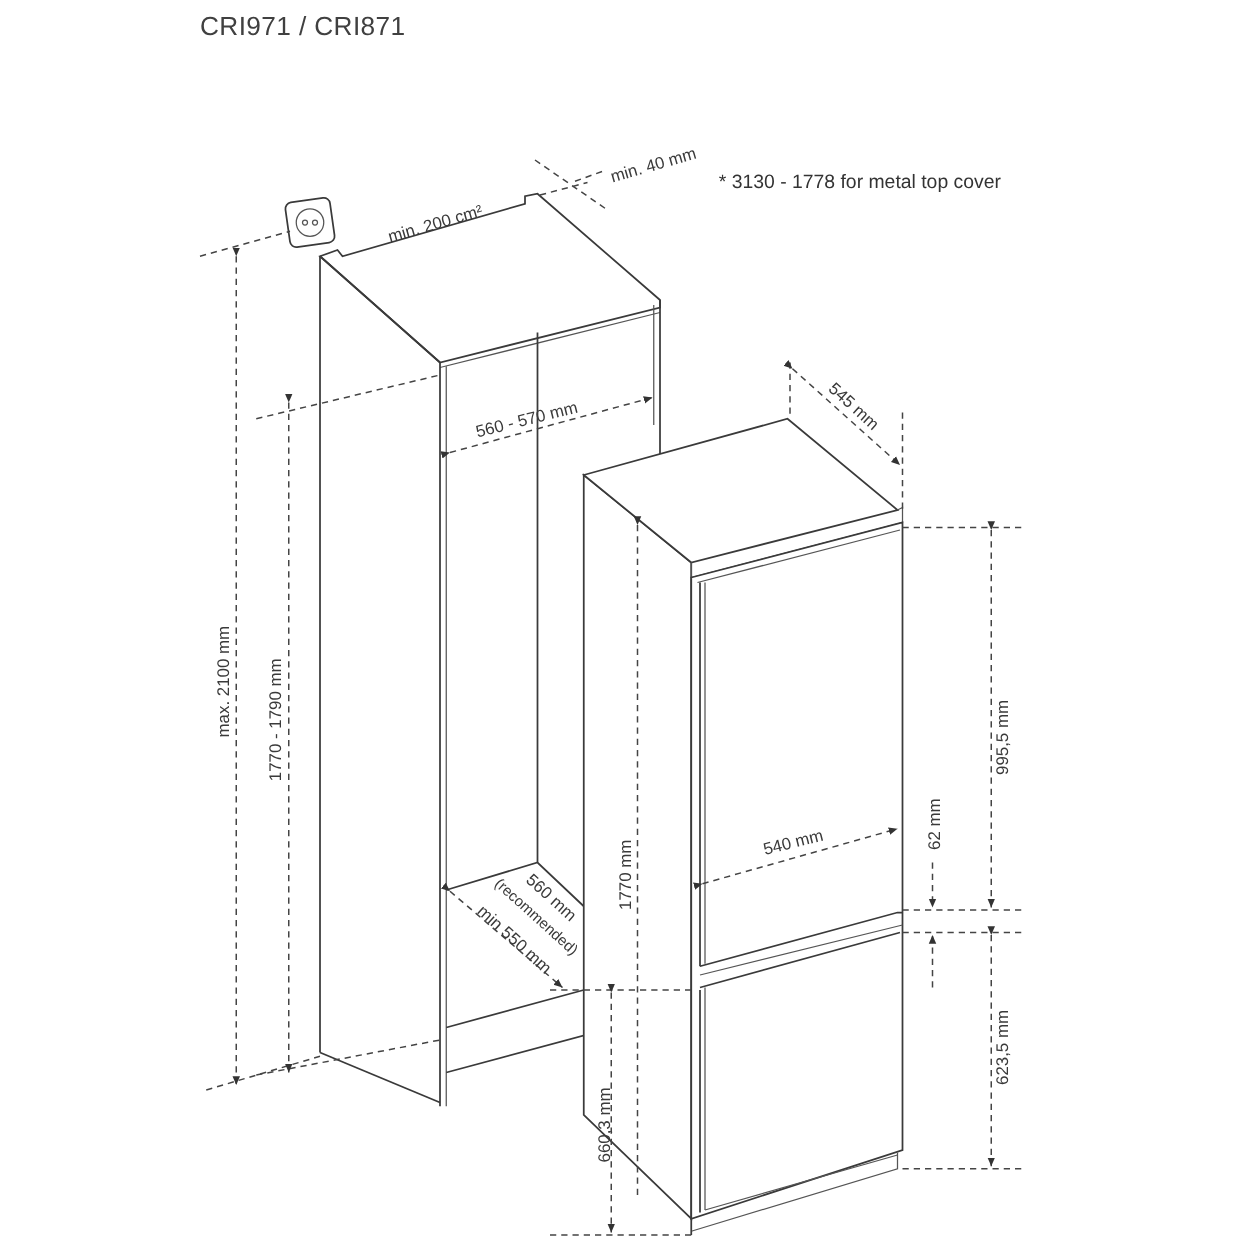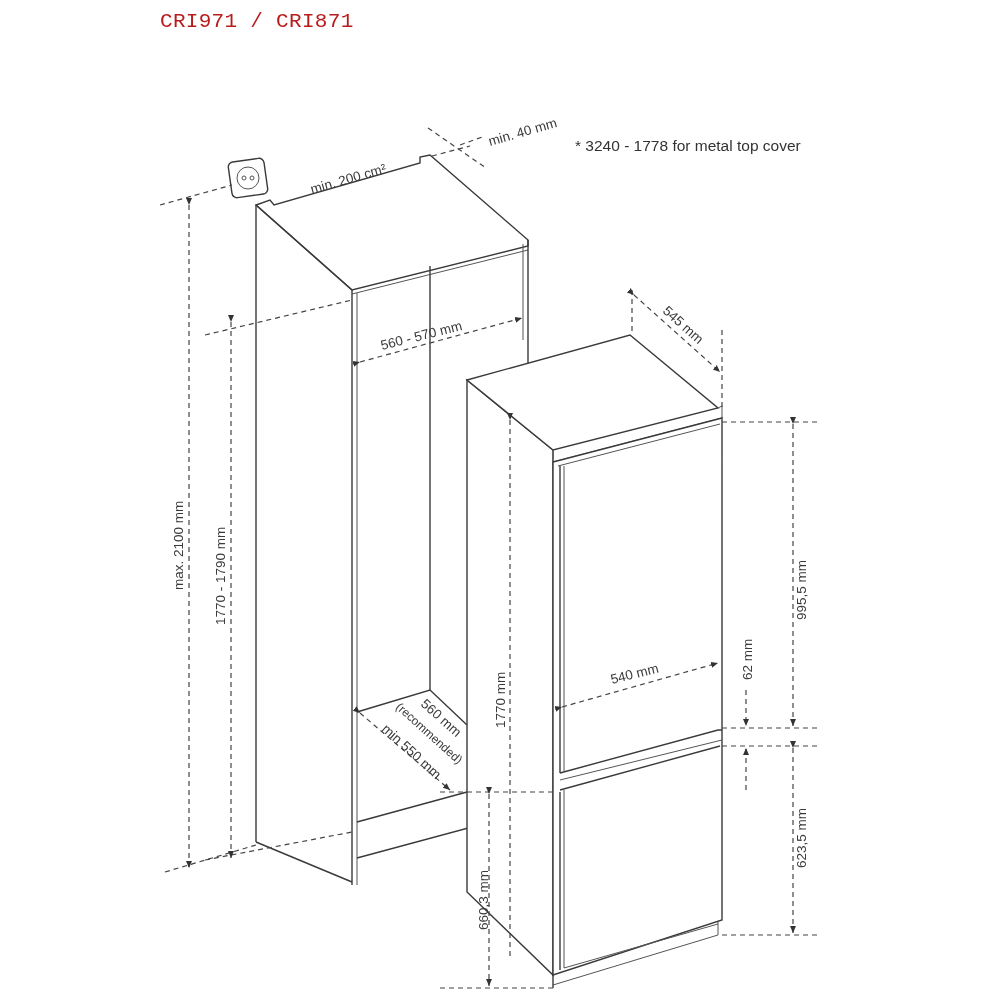--- a/index.html
+++ b/index.html
@@ -1,32 +1,32 @@
 <!DOCTYPE html>
 <html><head>
 <meta charset="utf-8">
 <style>
   html, body { margin: 0; padding: 0; background: #ffffff; }
   body { width: 1000px; height: 1000px; position: relative; overflow: hidden;
          font-family: "Liberation Sans", sans-serif; color: #333; }
-  .title { position: absolute; left: 160px; top: 10px; font-family: Liberation Mono, monospace;
-           font-size: 21px; color: #b91c1c; letter-spacing: 0.3px; }
+  .title { position: absolute; left: 160px; top: 10px; font-family: Liberation Sans, sans-serif;
+           font-size: 21px; color: #404040; letter-spacing: 0.3px; }
   .note { position: absolute; left: 575px; top: 137px; font-size: 15.5px; color: #333; }
   svg { position: absolute; left: 0; top: 0; }
   .solid { stroke: #3a3a3a; stroke-width: 1.4; fill: none; }
   .thin { stroke: #555; stroke-width: 1; fill: none; }
   .dash { stroke: #444; stroke-width: 1.2; fill: none; stroke-dasharray: 5 4; }
   .dimtxt { font-family: "Liberation Sans", sans-serif; font-size: 13.5px; fill: #3a3a3a; }
   .face { fill: #ffffff; }
 </style>
 </head>
 <body>
 
 <div class="title">CRI971 / CRI871</div>
-<div class="note">*  3240 - 1778 for metal top cover</div>
+<div class="note">*  3130 - 1778 for metal top cover</div>
 
 <svg width="1000" height="1000" viewBox="0 0 1000 1000">
   <defs>
     <marker id="arr" markerWidth="8" markerHeight="8" refX="7" refY="4" orient="auto" markerUnits="userSpaceOnUse">
       <path d="M0,1 L7,4 L0,7 Z" fill="#333"></path>
     </marker>
   </defs>
 
   <g>
 

